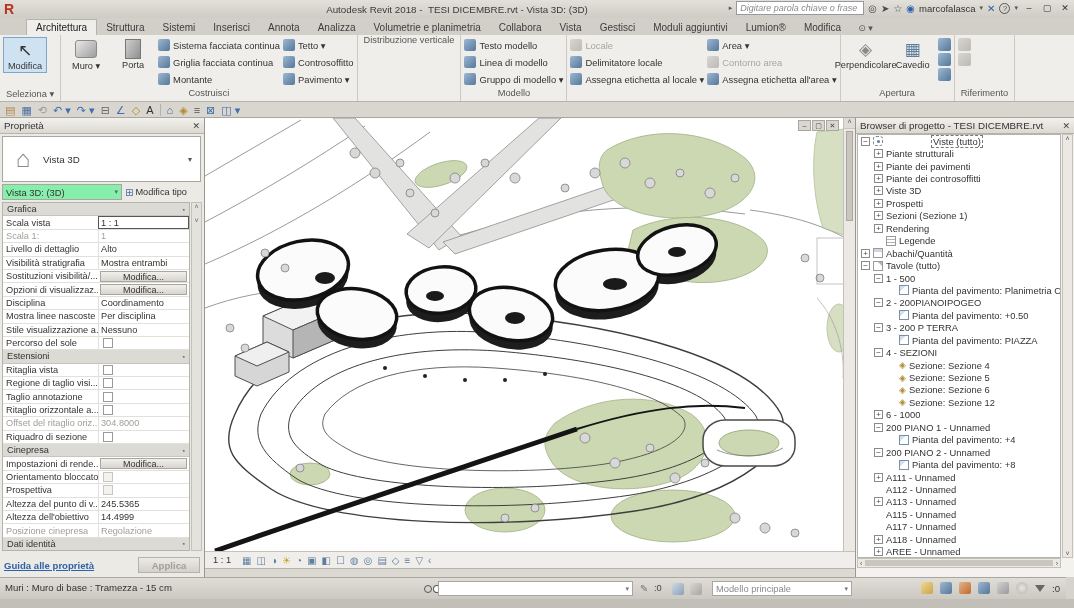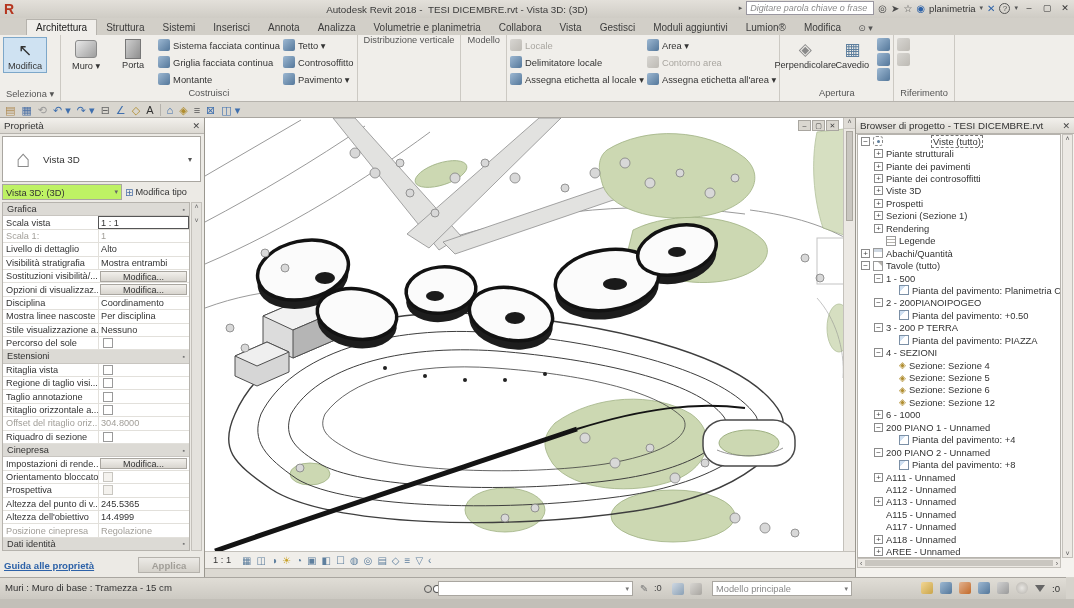--- a/index.html
+++ b/index.html
@@ -53,21 +53,21 @@
 
   
   #props{position:absolute;left:0;top:0;width:205px;height:459px;background:#eceae5;border-right:1px solid #9a978f;}
   .p-head{height:16px;background:linear-gradient(#f2f0ec,#dcd9d2);display:flex;align-items:center;justify-content:space-between;padding:0 4px;font-size:9.8px;color:#333;border-bottom:1px solid #b6b3ad;}
   .p-head .x{font-size:9px;color:#444;}
   .type-sel{position:absolute;top:18px;left:2px;right:3px;height:46px;background:#fff;border:1px solid #a9a6a0;display:flex;align-items:center;}
   .t-icon{width:40px;text-align:center;font-size:24px;color:#8a8a8a;line-height:40px;}
   .t-name{flex:1;font-size:9.8px;color:#333;}
   .t-dd{width:12px;font-size:8px;color:#555;}
   .combo-row{position:absolute;top:66px;left:2px;right:3px;height:16px;display:flex;gap:3px;}
-  .combo{flex:1;background:#bef264;border:1px solid #a9a6a0;font-size:9.4px;display:flex;align-items:center;padding:0 3px;color:#333;}
+  .combo{flex:1;background:#86efac;border:1px solid #a9a6a0;font-size:9.4px;display:flex;align-items:center;padding:0 3px;color:#333;}
   .combo .dd{margin-left:auto;font-size:7px;color:#666;}
   .edit-type{width:76px;display:flex;align-items:center;gap:2px;font-size:9.2px;color:#333;white-space:nowrap;}
   .et-ic{color:#4a6fa5;font-size:10px;}
   #pgrid{position:absolute;top:84px;left:2px;right:14px;bottom:26px;background:#fff;border:1px solid #b6b3ad;overflow:hidden;}
   .prow{display:flex;height:13.4px;border-bottom:1px solid #e2e0db;align-items:center;font-size:9.2px;}
   .plabel{width:95px;padding-left:3px;overflow:hidden;white-space:nowrap;color:#333;flex:none;}
   .prow.gray .plabel,.prow.gray .pval{color:#a19e98;}
   .pval{flex:1;border-left:1px solid #e2e0db;padding:0 2px;overflow:hidden;white-space:nowrap;height:100%;display:flex;align-items:center;}
   .pval.inputf{border:1px solid #555;background:#fff;}
   .pbtn{flex:1;margin:1px 2px;background:linear-gradient(#f2f0ec,#d8d5cf);border:1px solid #a9a6a0;text-align:center;font-size:9px;height:11px;line-height:10px;color:#333;}
@@ -140,21 +140,21 @@
     <div class="tcenter">
       <span>Autodesk Revit 2018 -</span>&nbsp;&nbsp;<span>TESI DICEMBRE.rvt - Vista 3D: (3D)</span>
     </div>
     <div class="tright">
       <span class="caret">▸</span>
       <span class="tsearch">Digitare parola chiave o frase</span>
       <span class="tic">◎</span>
       <span class="tic">➤</span>
       <span class="tic">☆</span>
       <span class="tic blue">◉</span>
-      <span class="uname">planimetria</span>
+      <span class="uname">marcofalasca</span>
       <span class="caret">▾</span>
       <span class="tic blue">✕</span>
       <span class="helpc">?</span>
       <span class="caret">▾</span>
       <span class="winbtn">–</span>
       <span class="winbtn">▢</span>
       <span class="winbtn">✕</span>
     </div>
   </div>
 
@@ -227,20 +227,36 @@
               <span>Pavimento ▾</span>
             </div>
           </div>
         </div>
         <div class="rp-label">Costruisci</div>
       </div>
       <div class="rpanel">
         <div class="rp-label">Distribuzione verticale</div>
       </div>
       <div class="rpanel">
+        <div class="rp-body">
+          <div class="scol">
+            <div class="sitem">
+              <span class="sic"></span>
+              <span>Testo modello</span>
+            </div>
+            <div class="sitem">
+              <span class="sic"></span>
+              <span>Linea di modello</span>
+            </div>
+            <div class="sitem">
+              <span class="sic"></span>
+              <span>Gruppo di modello ▾</span>
+            </div>
+          </div>
+        </div>
         <div class="rp-label">Modello</div>
       </div>
       <div class="rpanel">
         <div class="rp-body">
           <div class="scol">
             <div class="sitem dis">
               <span class="sic"></span>
               <span>Locale</span>
             </div>
             <div class="sitem">

